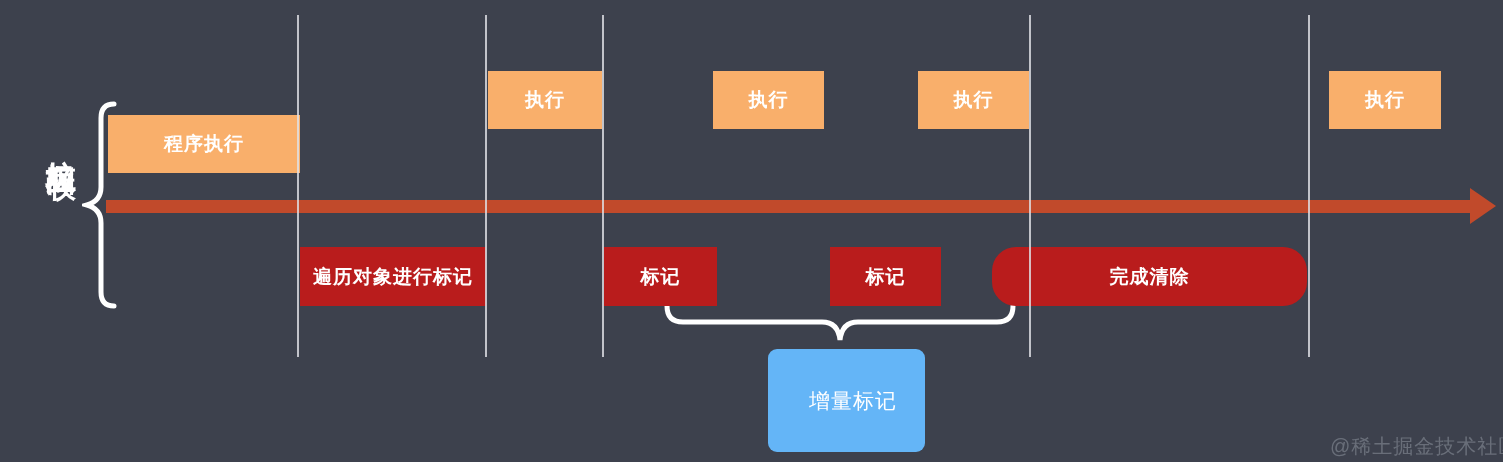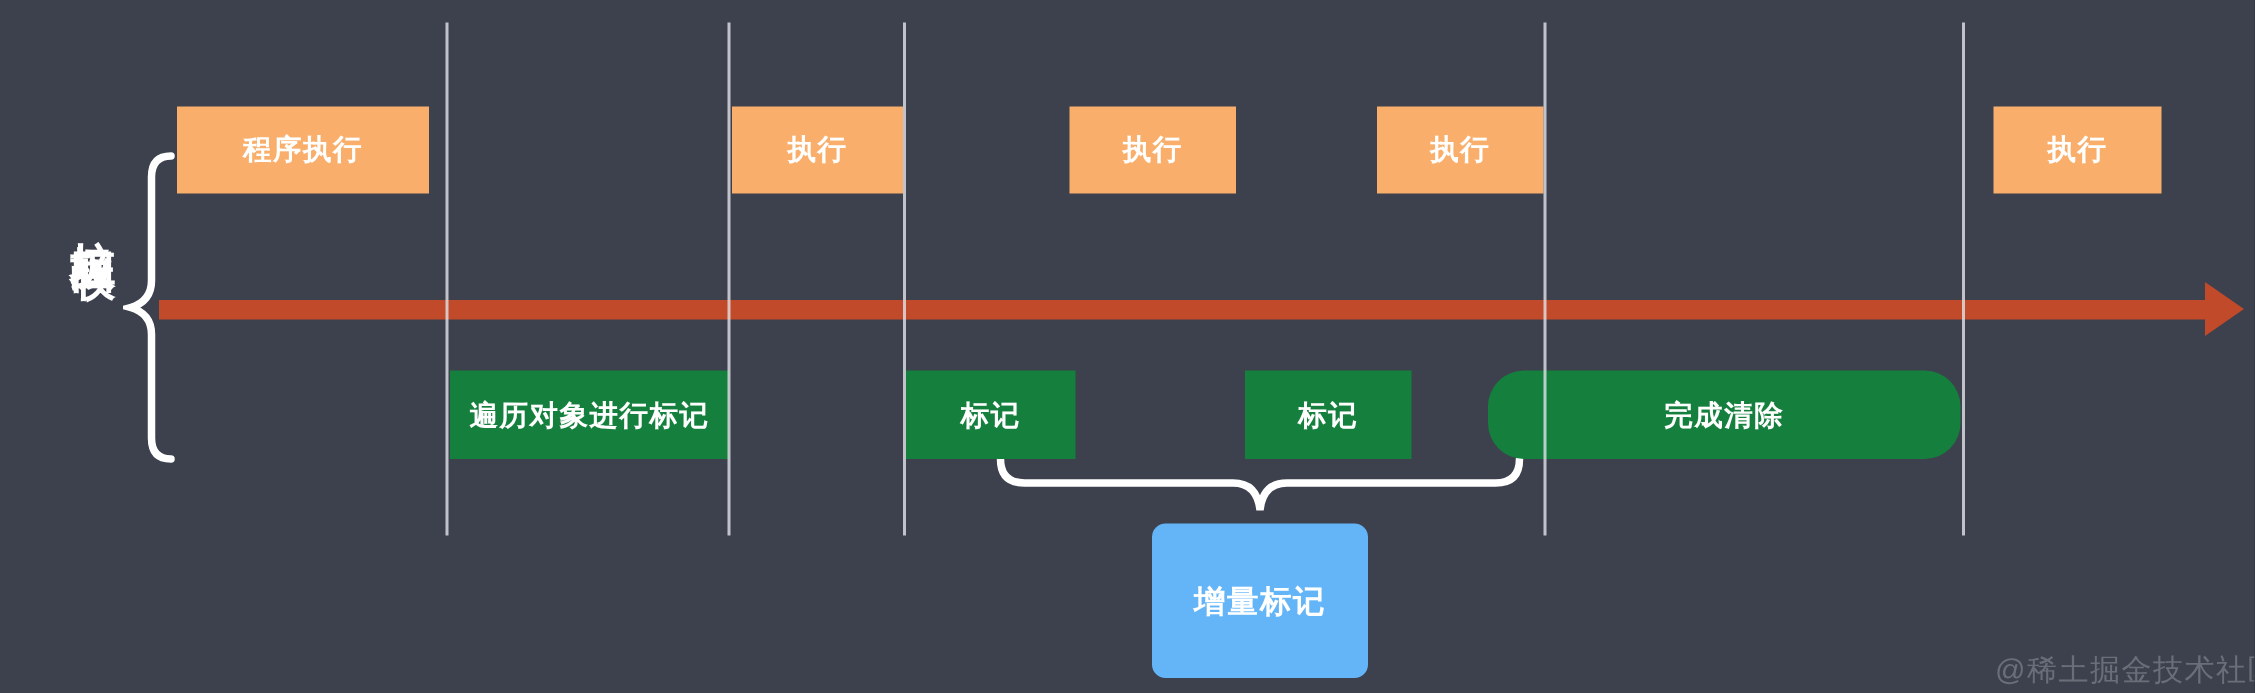--- a/index.html
+++ b/index.html
@@ -51,32 +51,33 @@
   }
   
   .box{
     position:absolute;
     display:flex;align-items:center;justify-content:center;
     color:#ffffff;font-weight:bold;font-size:19px;
     letter-spacing:1px;
     z-index:3;
   }
   .box.exec{background:#F9AF6B;top:71px;height:58px;}
-  .box.mark{background:#15803d;top:247px;height:59px;}
+  .box.mark{background:#b91c1c;top:247px;height:59px;}
   
   .callout{
     position:absolute;
     left:768px;top:349px;
     width:144px;height:103px;
     background:#64B5F7;
     border-radius:9px;
     display:flex;align-items:center;justify-content:center;
-    color:#ffffff;font-weight:bold;font-size:21px;
+    color:#ffffff;font-weight:normal;font-size:21px;
     letter-spacing:1px;
     z-index:4;
+    padding-left:13px;
   }
   .watermark{
     position:absolute;
     left:1330px;top:433px;
     font-size:20px;
     color:rgba(168,173,183,0.42);
     letter-spacing:1px;
     white-space:nowrap;
   }
 </style>
@@ -93,21 +94,21 @@
 
   <div class="timeline-shaft"></div>
   <div class="timeline-head"></div>
 
   <div class="divider" style="left:297px;"></div>
   <div class="divider" style="left:485px;"></div>
   <div class="divider" style="left:602px;"></div>
   <div class="divider" style="left:1029px;"></div>
   <div class="divider" style="left:1308px;"></div>
 
-  <div class="box exec" style="left:118px;width:168px;">程序执行</div>
+  <div class="box exec" style="left:108px;width:192px;margin-top:44px;">程序执行</div>
   <div class="box exec" style="left:488px;width:114px;">执行</div>
   <div class="box exec" style="left:713px;width:111px;">执行</div>
   <div class="box exec" style="left:918px;width:111px;">执行</div>
   <div class="box exec" style="left:1329px;width:112px;">执行</div>
 
   <div class="box mark" style="left:300px;width:186px;">遍历对象进行标记</div>
   <div class="box mark" style="left:604px;width:113px;">标记</div>
   <div class="box mark" style="left:830px;width:111px;">标记</div>
   <div class="box mark" style="left:992px;width:315px;border-radius:24px;">完成清除</div>
 

